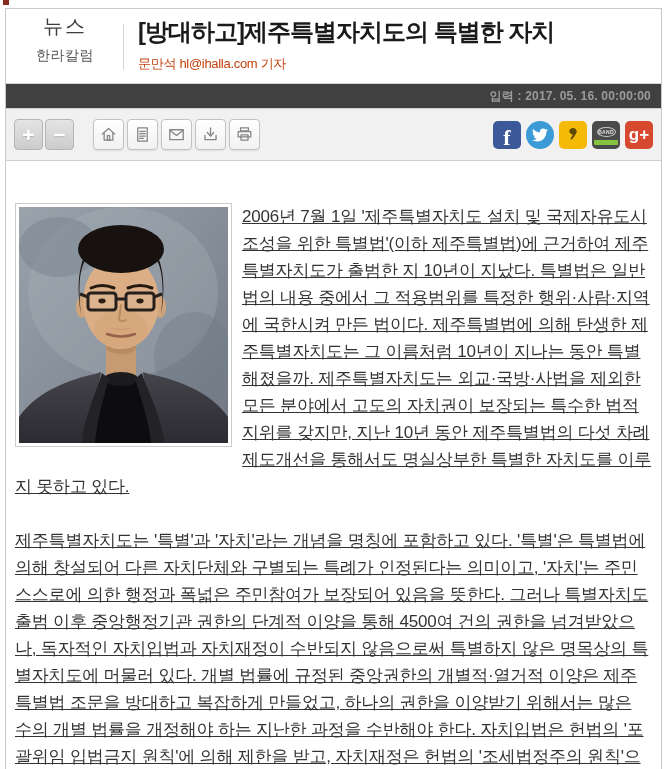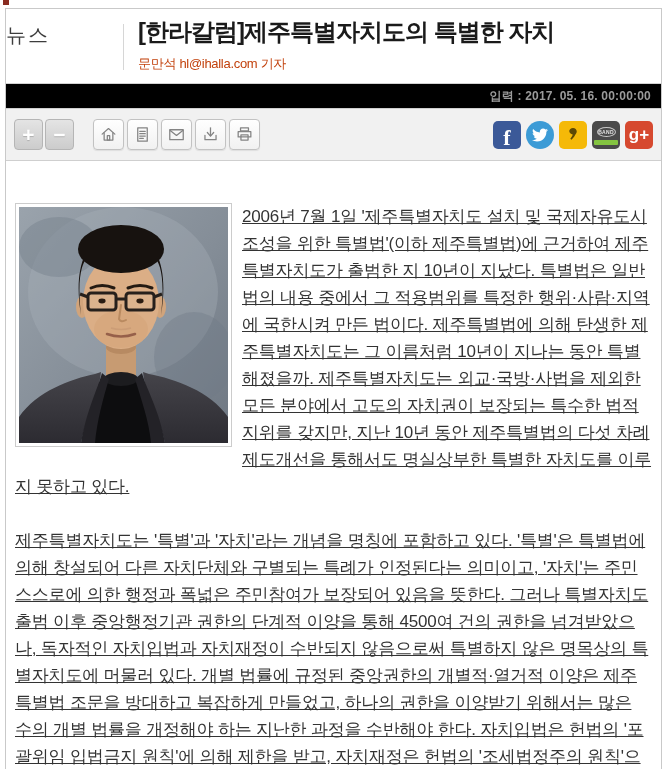--- a/index.html
+++ b/index.html
@@ -11,31 +11,31 @@
   }
   .corner-mark { position:absolute; top:0; left:3px; width:6px; height:5px; background:#8a2c21; }
 
   .page {
     position:absolute; top:8px; left:5px; width:657px; height:761px;
     border:1px solid #c9c9c9; border-bottom:none; background:#fff;
   }
 
   
   .article-header { position:relative; height:74px; background:#fff; }
-  .section-block { position:absolute; left:0; top:13px; width:118px; }
+  .section-block { position:absolute; left:0; top:4px; width:118px; text-align:center; }
   .section-title { font-size:20px; color:#3d3d3d; letter-spacing:2px; }
   .section-sub { font-size:14px; color:#555; margin-top:7px; letter-spacing:0.5px; }
   .divider-v { position:absolute; left:117px; top:15px; width:1px; height:46px; background:#d6d6d6; }
   .head-main { position:absolute; left:132px; top:7px; right:8px; }
   .page-title { margin:0; font-size:24px; line-height:1.35; font-weight:bold; color:#1a1a1a; letter-spacing:-1px; white-space:nowrap; }
   .byline { margin-top:7px; font-size:13px; color:#c2410c; letter-spacing:-0.3px; }
 
   
   .meta-bar {
-    height:26px; background:#000000;
+    height:26px; background:#404040;
     border-top:1px solid #d2d2d2; border-bottom:1px solid #cfcfcf;
     display:flex; align-items:center; justify-content:flex-end; padding-right:10px;
   }
   .meta-date { font-size:12px; font-weight:bold; color:#9b9b9b; letter-spacing:0.2px; }
 
   
   .toolbar {
     height:52px; background:#f1f1f1; border-bottom:1px solid #cfcfcf;
     display:flex; align-items:center; justify-content:space-between; padding:0 8px;
   }
@@ -94,24 +94,25 @@
 </head>
 <body>
 
 <div class="corner-mark"></div>
 
 <div class="page">
 
   <div class="article-header">
     <div class="section-block">
       <div class="section-title">뉴스</div>
+      <div class="section-sub">한라칼럼</div>
     </div>
     <div class="divider-v"></div>
     <div class="head-main">
-      <h1 class="page-title">[한라칼럼]제주특별자치도의 특별한 자치</h1>
+      <h1 class="page-title">[방대하고]제주특별자치도의 특별한 자치</h1>
       <div class="byline">문만석 hl@ihalla.com 기자</div>
     </div>
   </div>
 
   <div class="meta-bar">
     <span class="meta-date">입력 : 2017. 05. 16. 00:00:00</span>
   </div>
 
   <div class="toolbar">
     <div class="tools-left">

